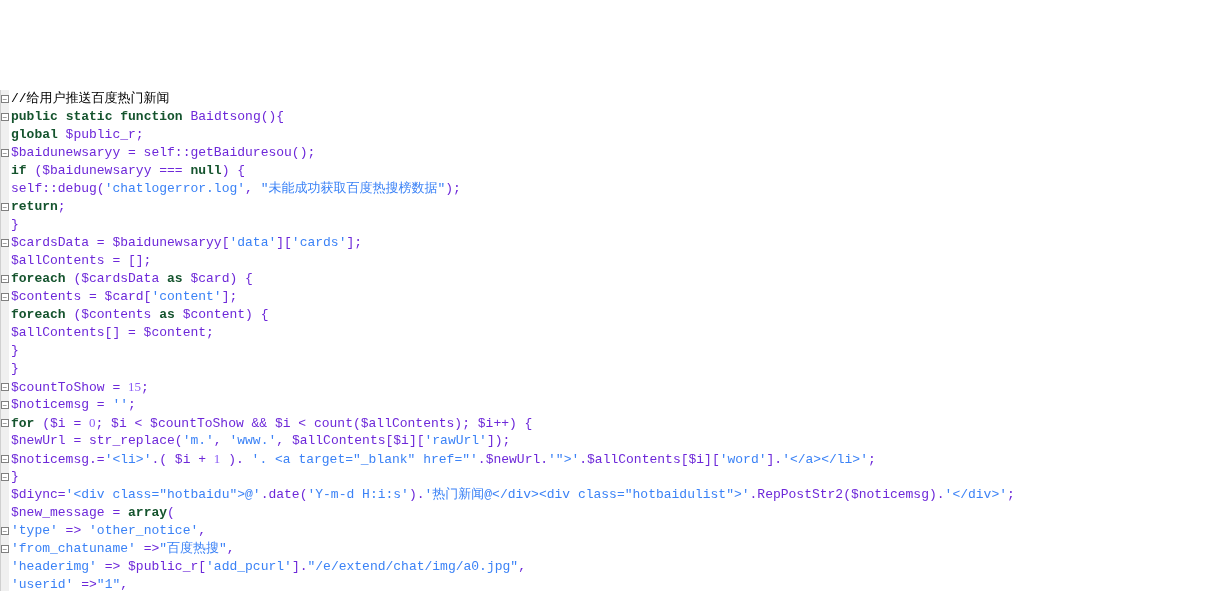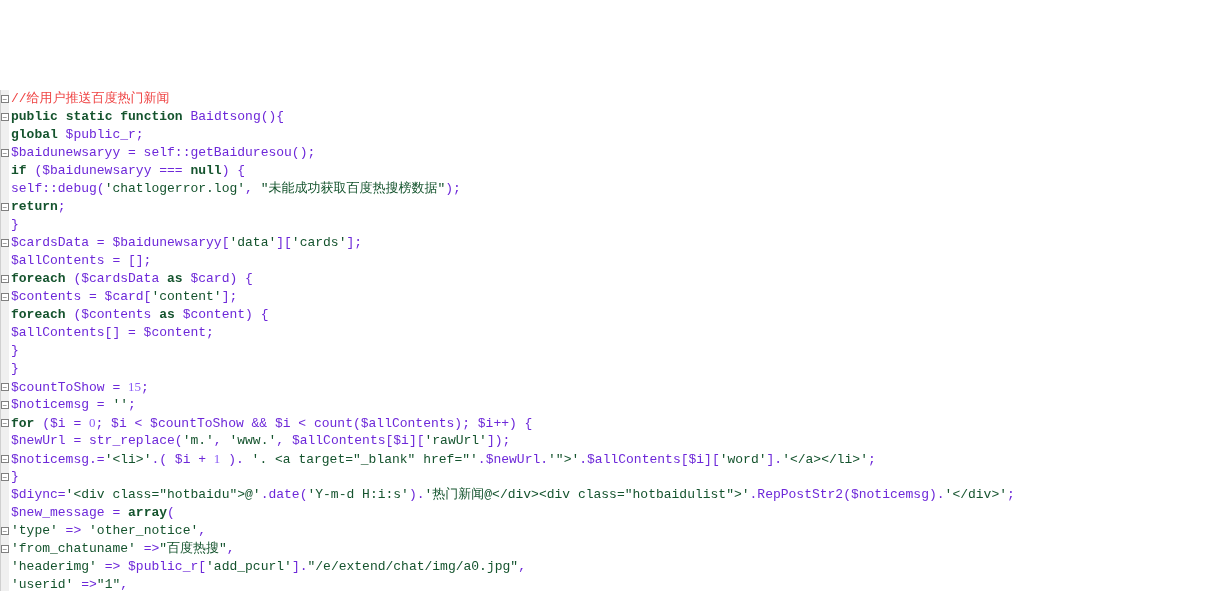--- a/index.html
+++ b/index.html
@@ -47,23 +47,23 @@
     text-align: center;
     color: #606060;
     box-sizing: border-box;
   }
   .code {
     position: absolute;
     top: 0;
     left: 11px;
   }
   .line { display: block; height: 18px; }
-  .c-comment { color: #ef4444; }
+  .c-comment { color: #000000; }
   .c-keyword { color: #14532d; font-weight: bold; }
-  .c-string  { color: #14532d; }
+  .c-string  { color: #3b82f6; }
   .c-number  { color: #8b5cf6; font-family: Liberation Serif, serif; }
   .c-text    { color: #6d28d9; }
 </style>
 </head>
 <body>
 
 
 
 <div class="editor">
   <div class="ruler"></div>

